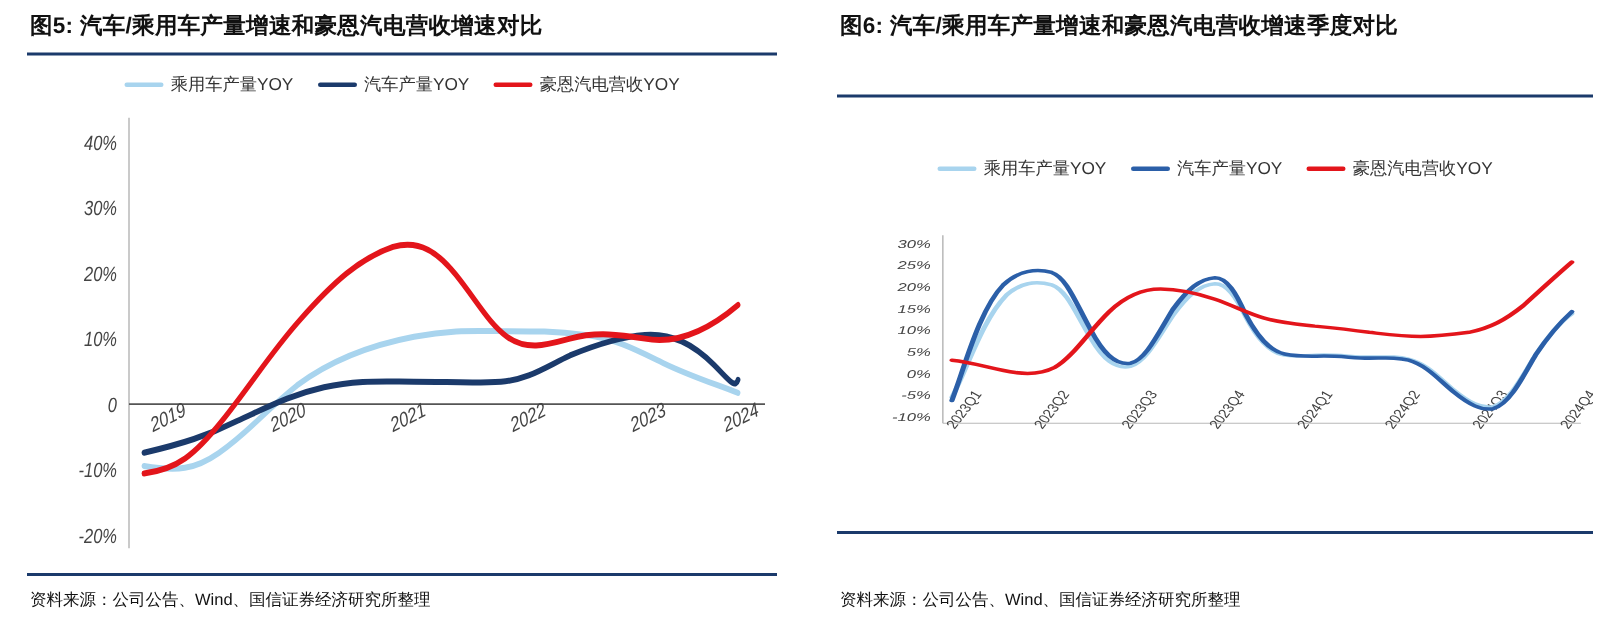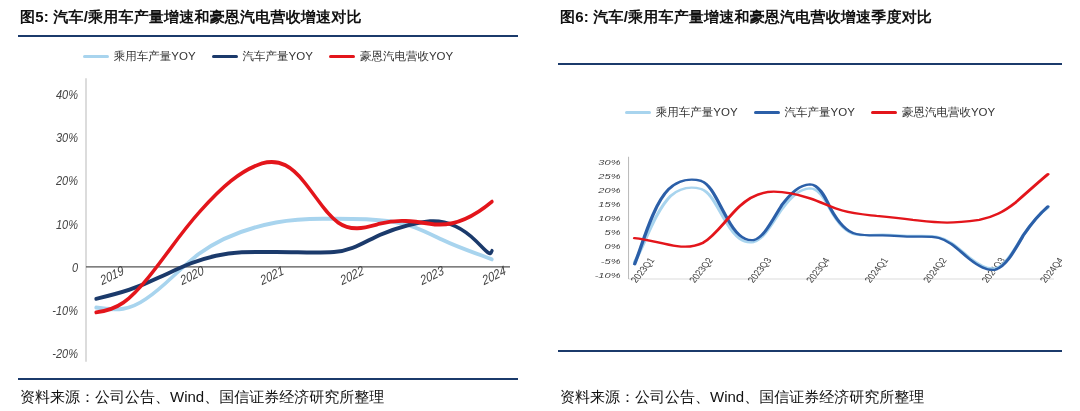--- a/index.html
+++ b/index.html
@@ -54,21 +54,21 @@
   .legend .item{display:flex;align-items:center;gap:5px;white-space:nowrap;}
   .legend .swatch{display:inline-block;width:26px;height:3px;border-radius:2px;}
   .chart-area{
     position:relative;
     flex:1 1 auto;
     min-height:0;
     font-style:italic;
   }
   .chart-svg{display:block;width:100%;height:100%;}
   .source{
-    font-size:15px;
+    font-size:11px;
     color:#111;
     padding:2px 0 4px 2px;
     white-space:nowrap;
   }
   .tick{font-size:11px;fill:#444;font-family:"Liberation Sans",sans-serif;}
   .tickr{font-size:11px;fill:#444;font-family:"Liberation Sans",sans-serif;}
 </style>
 </head>
 <body>
 

